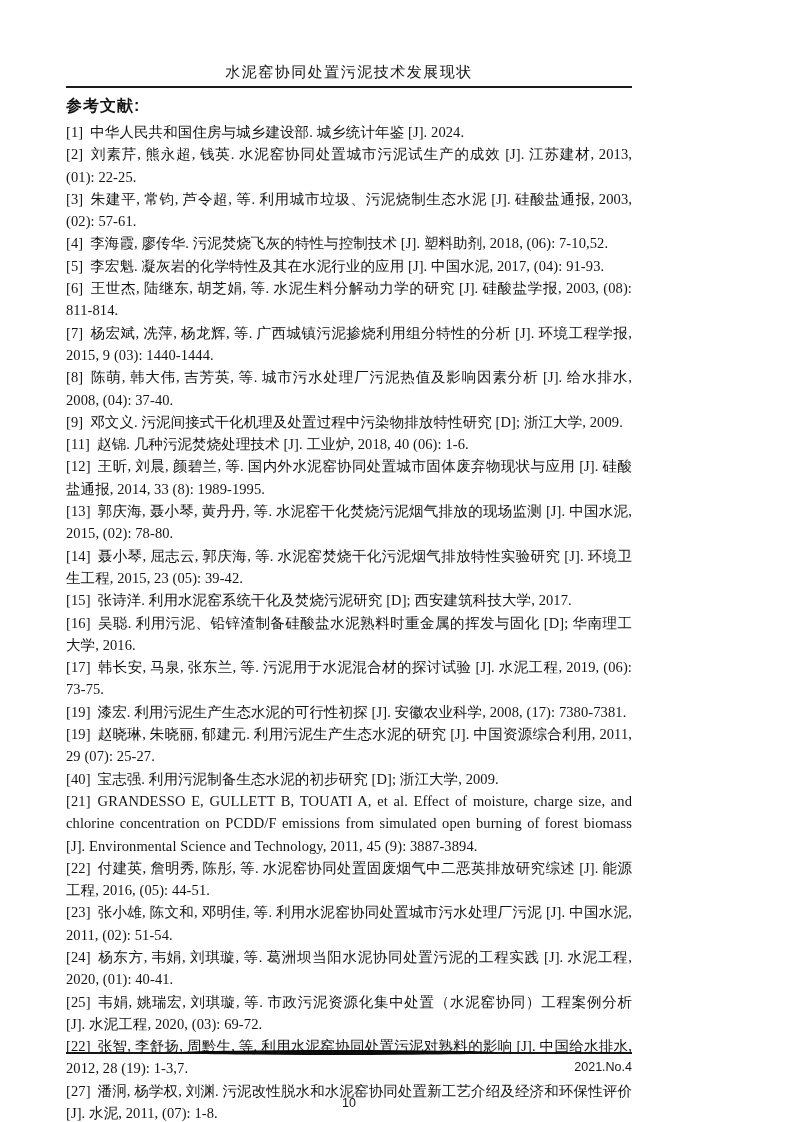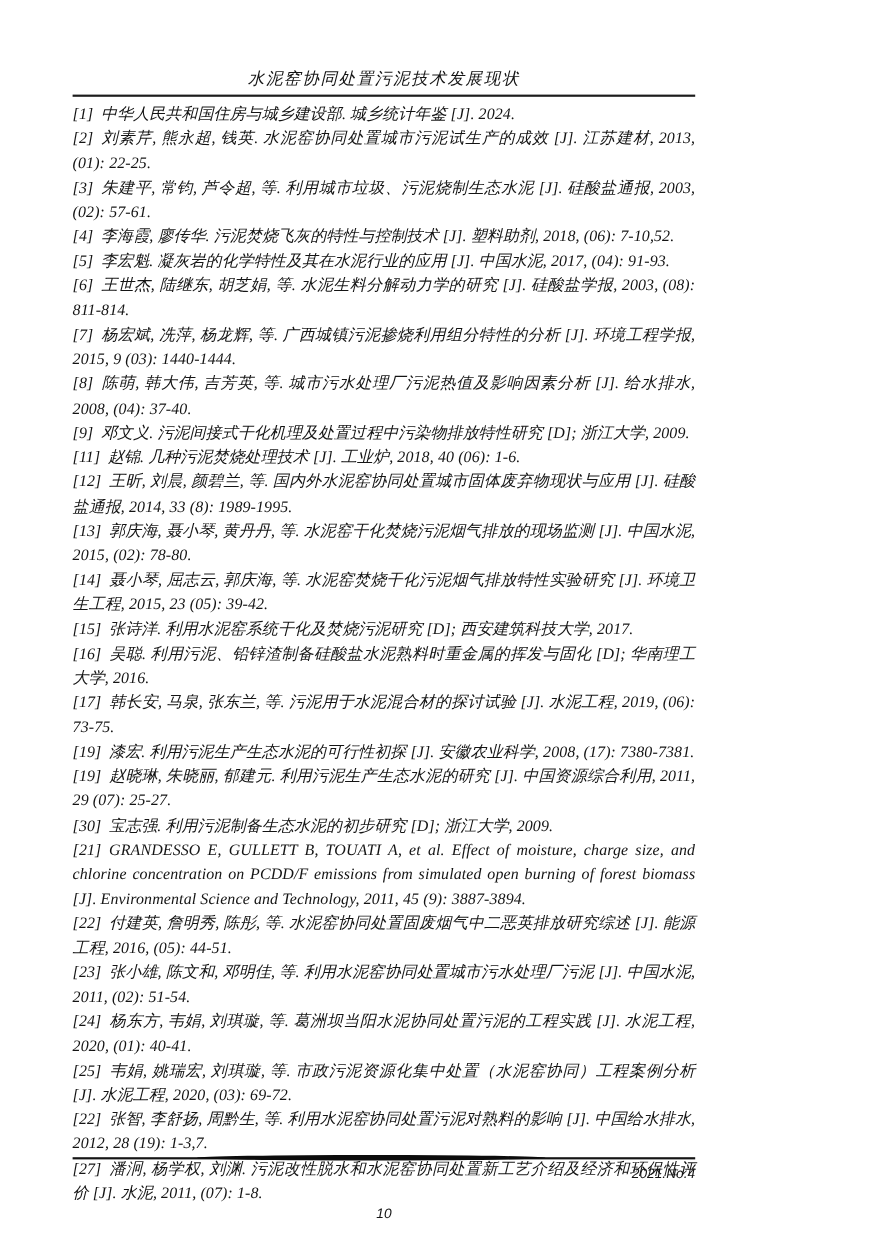--- a/index.html
+++ b/index.html
@@ -6,21 +6,20 @@
   html, body {
     width: 793px; height: 1122px;
     background: #ffffff;
     font-family: "Liberation Serif", "DejaVu Serif", serif;
     color: #141414;
   }
   .page {
     position: relative;
     width: 698px; height: 1122px;
     overflow: hidden;
-    font-style: italic;
   }
   .content {
     position: absolute;
     left: 66px; right: 66px; top: 62px;
   }
   .header-title {
     text-align: center;
     font-size: 15px;
     letter-spacing: 1.5px;
     line-height: 20px;
@@ -88,20 +87,21 @@
   }
 </style>
 </head>
 <body>
 
 <div class="page">
   <div class="content">
     <div class="header-title">水泥窑协同处置污泥技术发展现状</div>
     <div class="header-rule"></div>
 
+    <div class="section-title">参考文献:</div>
 
     <div class="ref-list" id="ref-list">
   <p class="ref-item"><span class="ref-label">[1]</span><span class="ref-text">中华人民共和国住房与城乡建设部. 城乡统计年鉴 [J]. 2024.</span></p>
 
   <p class="ref-item"><span class="ref-label">[2]</span><span class="ref-text">刘素芹, 熊永超, 钱英. 水泥窑协同处置城市污泥试生产的成效 [J]. 江苏建材, 2013, (01): 22-25.</span></p>
 
   <p class="ref-item"><span class="ref-label">[3]</span><span class="ref-text">朱建平, 常钧, 芦令超, 等. 利用城市垃圾、污泥烧制生态水泥 [J]. 硅酸盐通报, 2003, (02): 57-61.</span></p>
 
   <p class="ref-item"><span class="ref-label">[4]</span><span class="ref-text">李海霞, 廖传华. 污泥焚烧飞灰的特性与控制技术 [J]. 塑料助剂, 2018, (06): 7-10,52.</span></p>
 
@@ -127,21 +127,21 @@
   <p class="ref-item"><span class="ref-label">[15]</span><span class="ref-text">张诗洋. 利用水泥窑系统干化及焚烧污泥研究 [D]; 西安建筑科技大学, 2017.</span></p>
 
   <p class="ref-item"><span class="ref-label">[16]</span><span class="ref-text">吴聪. 利用污泥、铅锌渣制备硅酸盐水泥熟料时重金属的挥发与固化 [D]; 华南理工大学, 2016.</span></p>
 
   <p class="ref-item"><span class="ref-label">[17]</span><span class="ref-text">韩长安, 马泉, 张东兰, 等. 污泥用于水泥混合材的探讨试验 [J]. 水泥工程, 2019, (06): 73-75.</span></p>
 
   <p class="ref-item"><span class="ref-label">[19]</span><span class="ref-text">漆宏. 利用污泥生产生态水泥的可行性初探 [J]. 安徽农业科学, 2008, (17): 7380-7381.</span></p>
 
   <p class="ref-item"><span class="ref-label">[19]</span><span class="ref-text">赵晓琳, 朱晓丽, 郁建元. 利用污泥生产生态水泥的研究 [J]. 中国资源综合利用, 2011, 29 (07): 25-27.</span></p>
 
-  <p class="ref-item"><span class="ref-label">[30]</span><span class="ref-text">宝志强. 利用污泥制备生态水泥的初步研究 [D]; 浙江大学, 2009.</span></p>
+  <p class="ref-item"><span class="ref-label">[40]</span><span class="ref-text">宝志强. 利用污泥制备生态水泥的初步研究 [D]; 浙江大学, 2009.</span></p>
 
   <p class="ref-item"><span class="ref-label">[21]</span><span class="ref-text">GRANDESSO E, GULLETT B, TOUATI A, et al. Effect of moisture, charge size, and chlorine concentration on PCDD/F emissions from simulated open burning of forest biomass [J]. Environmental Science and Technology, 2011, 45 (9): 3887-3894.</span></p>
 
   <p class="ref-item"><span class="ref-label">[22]</span><span class="ref-text">付建英, 詹明秀, 陈彤, 等. 水泥窑协同处置固废烟气中二恶英排放研究综述 [J]. 能源工程, 2016, (05): 44-51.</span></p>
 
   <p class="ref-item"><span class="ref-label">[23]</span><span class="ref-text">张小雄, 陈文和, 邓明佳, 等. 利用水泥窑协同处置城市污水处理厂污泥 [J]. 中国水泥, 2011, (02): 51-54.</span></p>
 
   <p class="ref-item"><span class="ref-label">[24]</span><span class="ref-text">杨东方, 韦娟, 刘琪璇, 等. 葛洲坝当阳水泥协同处置污泥的工程实践 [J]. 水泥工程, 2020, (01): 40-41.</span></p>
 
   <p class="ref-item"><span class="ref-label">[25]</span><span class="ref-text">韦娟, 姚瑞宏, 刘琪璇, 等. 市政污泥资源化集中处置（水泥窑协同）工程案例分析 [J]. 水泥工程, 2020, (03): 69-72.</span></p>

